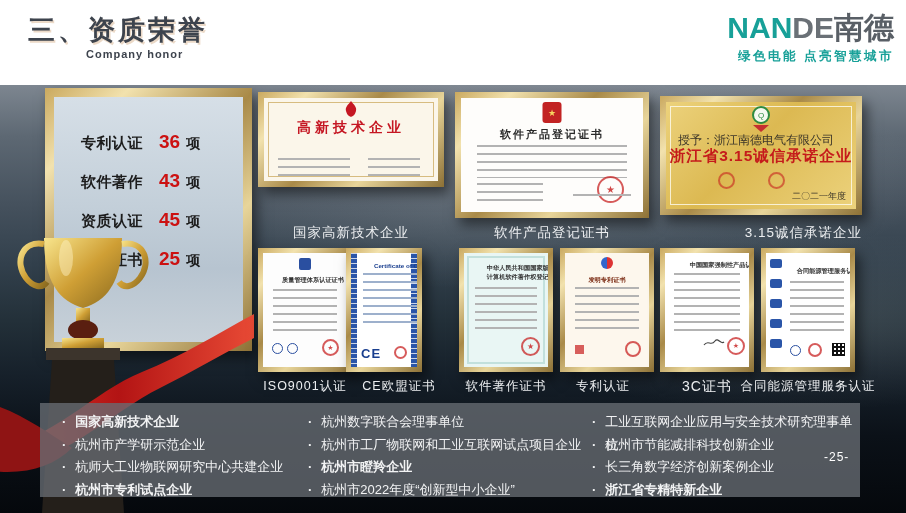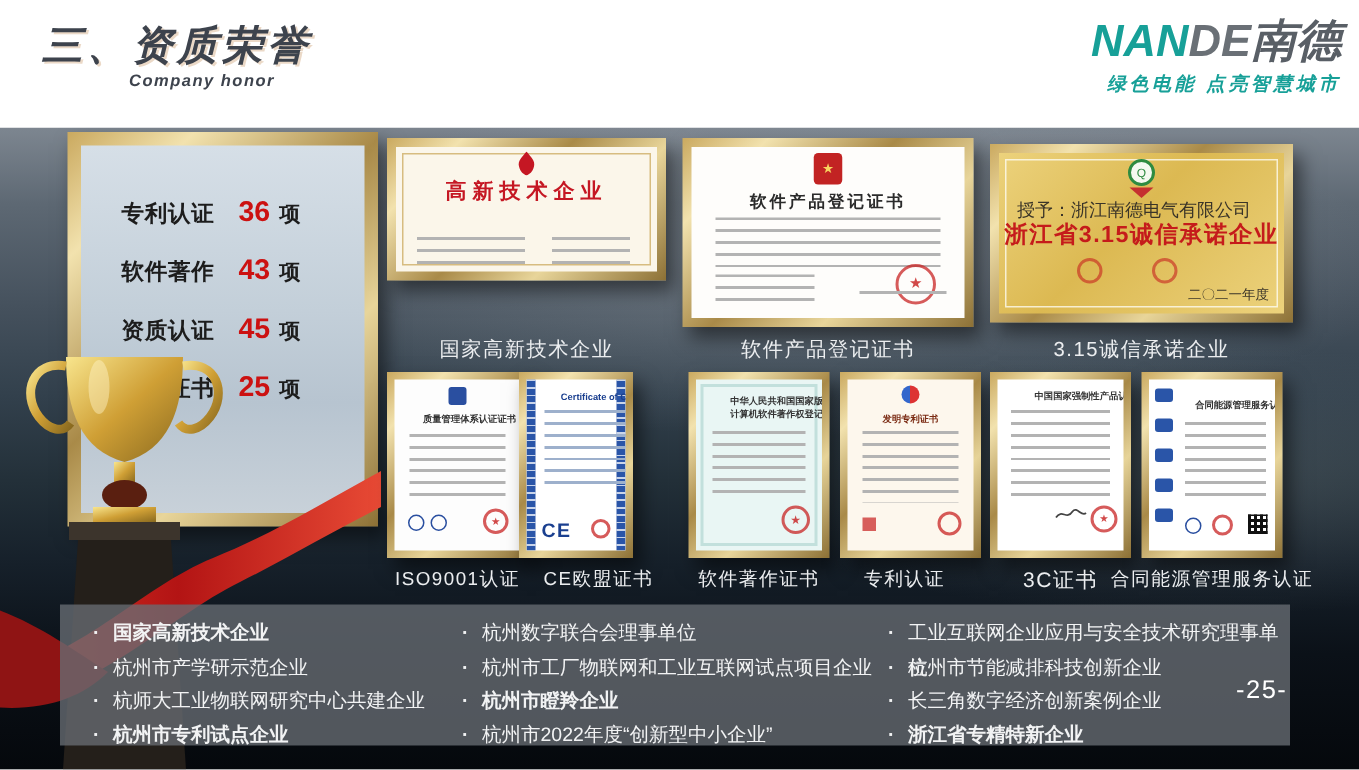--- a/index.html
+++ b/index.html
@@ -1,20 +1,20 @@
 <!DOCTYPE html>
 <html><head>
 <meta charset="utf-8">
 <style>
   html,body{margin:0;padding:0;}
   body{width:906px;height:513px;position:relative;overflow:hidden;background:#fff;
        font-family:"Liberation Sans","DejaVu Sans",sans-serif;outline:1px solid #c9c9c9;}
 
   
-  .header{position:absolute;left:0;top:0;width:906px;height:85px;background:#ffffff;z-index:10;font-style:italic;}
+  .header{position:absolute;left:0;top:0;width:906px;height:85px;background:#ffffff;z-index:10;}
   .page-title{position:absolute;left:28px;top:12px;font-size:27px;font-weight:bold;color:#3d434d;
               letter-spacing:3px;text-shadow:1.5px 1.5px 0 rgba(190,130,70,.30);}
   .page-subtitle{position:absolute;left:86px;top:48px;font-size:11px;font-weight:bold;color:#3d434d;letter-spacing:1px;}
   .logo{position:absolute;right:12px;top:12px;text-align:right;}
   .logo-line{font-size:30px;font-weight:bold;letter-spacing:0px;line-height:32px;}
   .logo-nan{color:#17a098;}
   .logo-de{color:#6a7076;}
   .logo-cn{color:#595f66;}
   .logo-tagline{margin-top:4px;font-size:12.5px;font-weight:bold;color:#17a098;letter-spacing:2.5px;}
 
@@ -106,21 +106,21 @@
       repeating-linear-gradient(0deg,#111 0 2px,transparent 2px 4px),
       repeating-linear-gradient(90deg,#111 0 2px,#fff 2px 4px);}
 
   
   .honors{position:absolute;left:40px;top:403px;width:820px;height:94px;z-index:5;
           background:rgba(104,109,115,.78);}
   .honor-col{position:absolute;top:8px;}
   .honor-item{display:flex;align-items:flex-start;height:22.5px;line-height:22.5px;color:#f2f3f4;font-size:13px;}
   .honor-item .bullet{margin-right:9px;font-weight:bold;}
   .hcol-1{left:22px;} .hcol-2{left:268px;} .hcol-3{left:552px;}
-  .page-num{position:absolute;left:824px;top:450px;z-index:6;color:#fff;font-size:17px;letter-spacing:1px;}
+  .page-num{position:absolute;left:824px;top:450px;z-index:6;color:#fff;font-size:12px;letter-spacing:1px;}
 </style>
 </head>
 <body>
 
 <div class="header">
   <div class="page-title">三、资质荣誉</div>
   <div class="page-subtitle">Company honor</div>
   <div class="logo">
     <div class="logo-line"><span class="logo-nan">NAN</span><span class="logo-de">DE</span><span class="logo-cn">南德</span></div>
     <div class="logo-tagline">绿色电能 点亮智慧城市</div>
@@ -217,21 +217,21 @@
     <div class="cx-award">授予：浙江南德电气有限公司</div>
     <div class="cx-title">浙江省3.15诚信承诺企业</div>
     <div class="stamp cx-stamp1"></div>
     <div class="stamp cx-stamp2"></div>
     <div class="cx-year">二〇二一年度</div>
   </div>
 </div>
 
 <div class="caption" style="left:258px;top:224px;width:186px;">国家高新技术企业</div>
 <div class="caption" style="left:455px;top:224px;width:194px;">软件产品登记证书</div>
-<div class="caption" style="left:660px;top:224px;width:202px;">3.15诚信承诺企业</div>
+<div class="caption" style="left:660px;top:224px;width:202px;text-align:right;">3.15诚信承诺企业</div>
 
 <div class="cert gold-frame" style="left:258px;top:248px;width:94px;height:124px;padding:5px;">
   <div class="cert-body" style="background:#fdfdfd;">
     <div class="iso-emblem"></div>
     <div class="r2-title" style="top:19px;"><span class="micro">质量管理体系认证证书</span></div>
     <div class="lines" style="position:absolute;top:36px;left:10px;width:64px;height:42px;"></div>
     <div class="iso-circ" style="left:9px;top:90px;"></div>
     <div class="iso-circ" style="left:24px;top:90px;"></div>
     <div class="stamp" style="right:8px;top:86px;width:17px;height:17px;font-size:7px;">★</div>
   </div>

